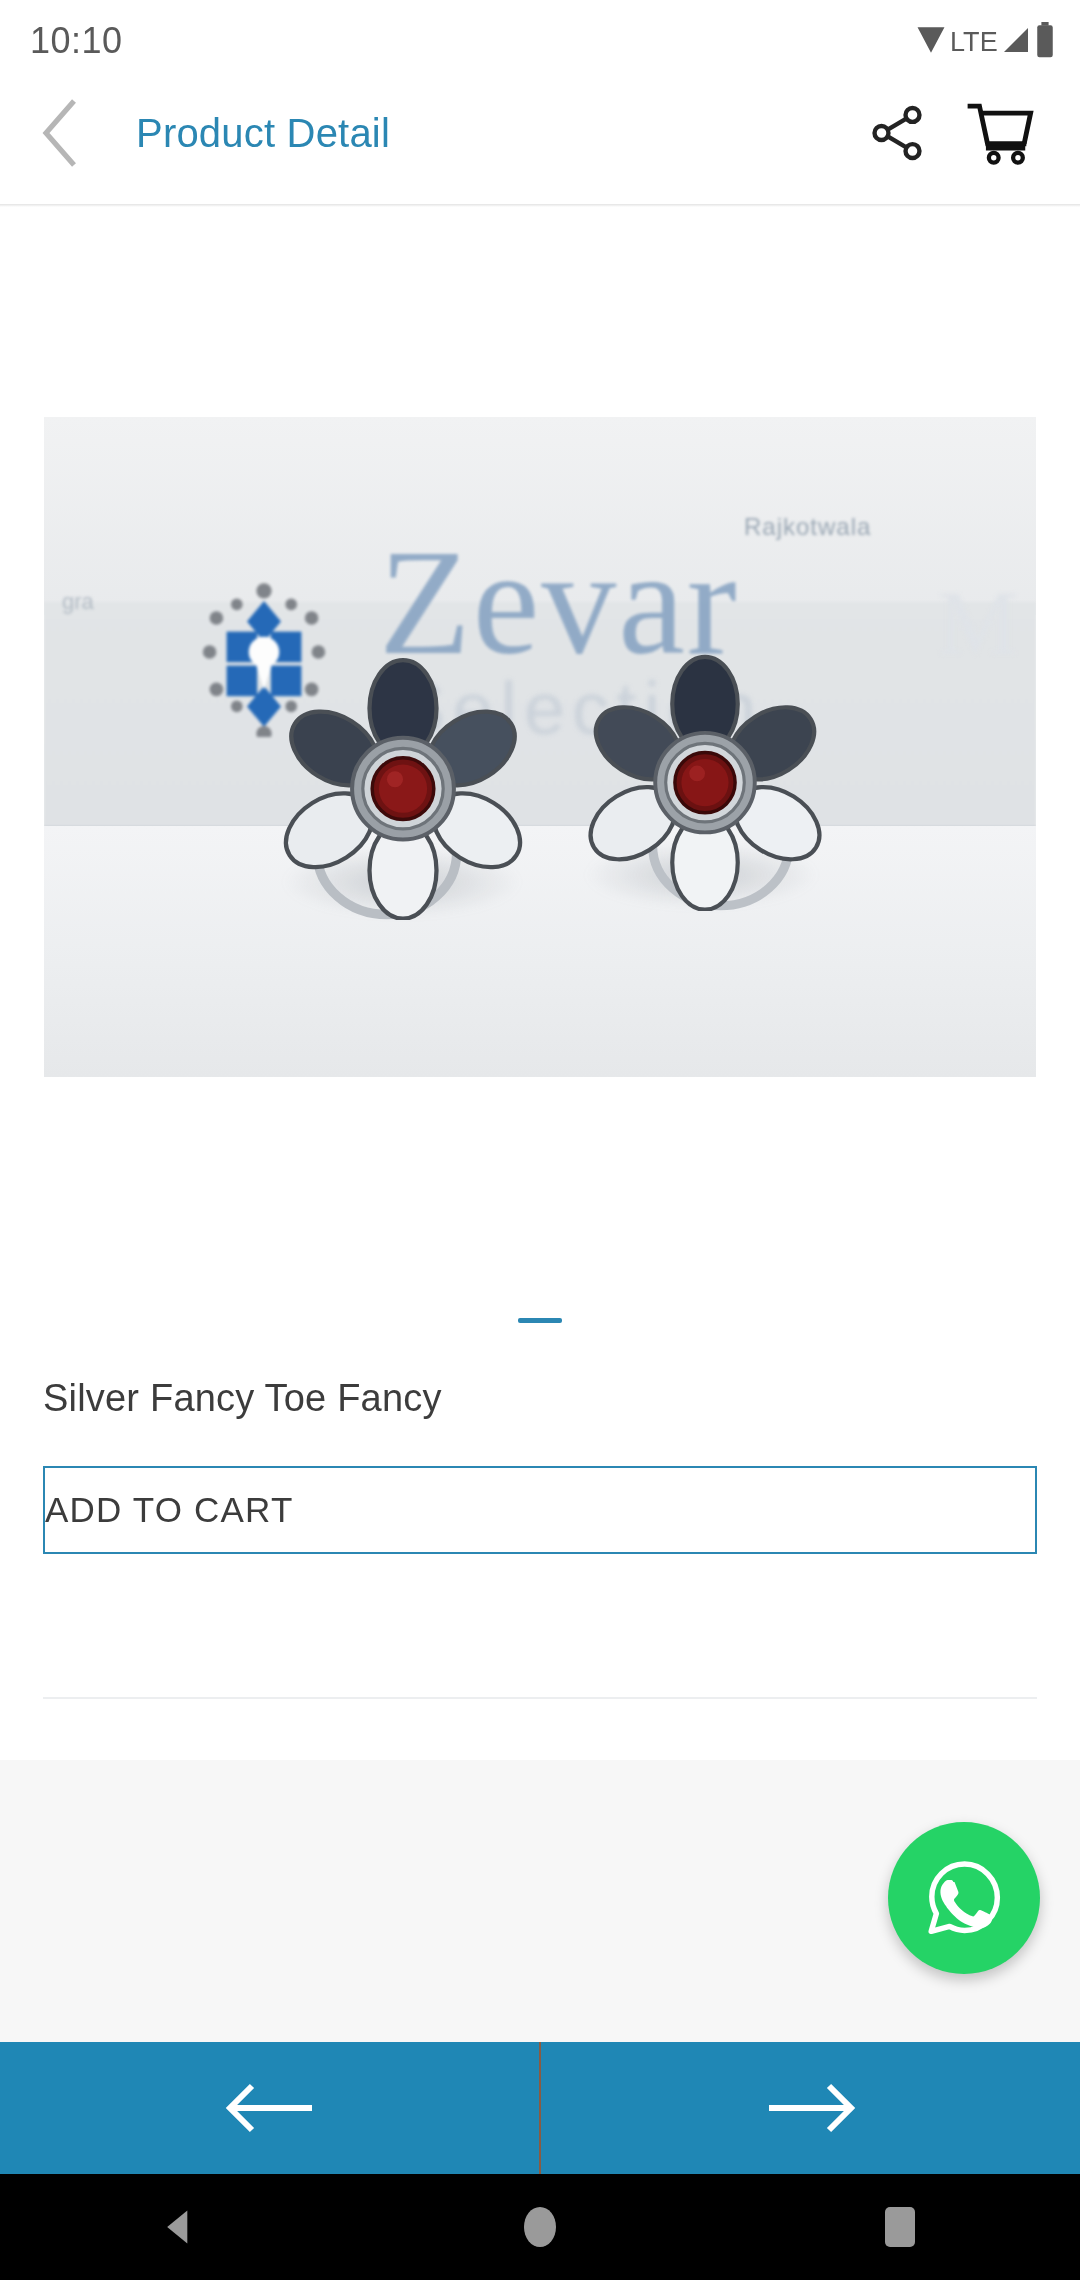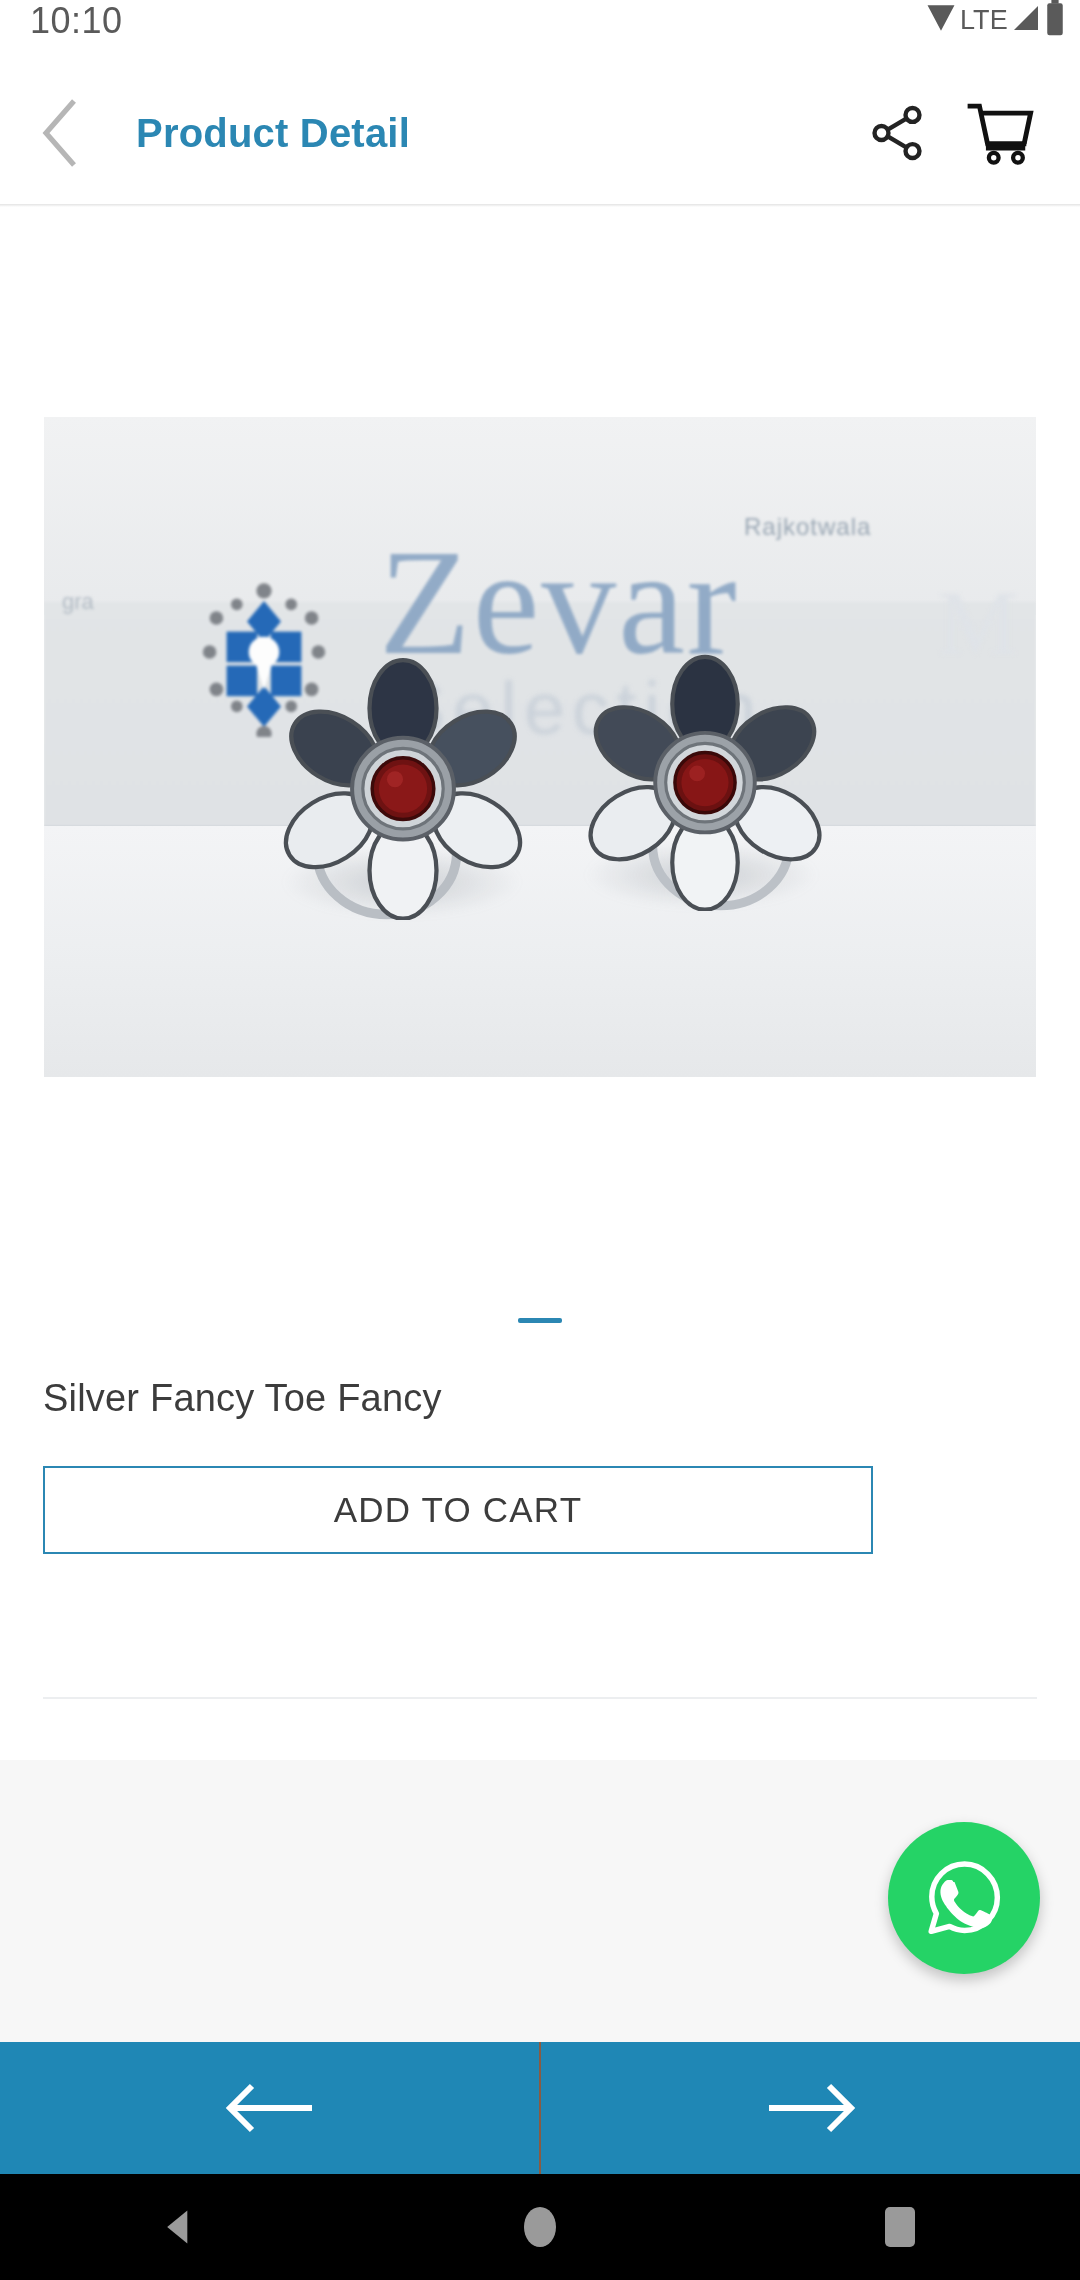--- a/index.html
+++ b/index.html
@@ -7,42 +7,42 @@
     width:1080px; height:2280px;
     background:#ffffff;
     font-family:"Liberation Sans", sans-serif;
     overflow:hidden;
   }
   #app { position:relative; width:1080px; height:2280px; background:#ffffff; }
 
   
   .statusbar {
     position:absolute; top:0; left:0; width:1080px; height:62px;
-    display:flex; align-items:flex-start; justify-content:space-between;
-    padding:0 14px 0 30px; background:#ffffff;
+    display:flex; align-items:flex-end; justify-content:space-between;
+    padding:0 24px 0 30px; background:#ffffff;
   }
   .status-clock { font-size:36px; color:#5a5a5a; letter-spacing:0.5px; }
   .status-right { display:flex; align-items:center; gap:2px; }
   .status-lte { font-size:27px; color:#5a5a5a; letter-spacing:0.2px; }
   .ico { display:block; }
 
   
   .appbar {
     position:absolute; top:62px; left:0; width:1080px; height:142px;
     background:#ffffff; display:flex; align-items:center;
   }
   .appbar-shadow {
     position:absolute; top:204px; left:0; width:1080px; height:3px;
     background:linear-gradient(to bottom, rgba(0,0,0,.11), rgba(0,0,0,0));
   }
   .back-btn {
     width:120px; height:142px; display:flex; align-items:center; justify-content:center;
   }
   .appbar-title {
-    font-size:40px; font-weight:bold; color:#2b87b3; letter-spacing:0.2px;
+    font-size:40px; font-weight:normal; color:#2b87b3; letter-spacing:0.2px;
     margin-left:16px; flex:1;
   }
   .appbar-actions { display:flex; align-items:center; gap:26px; padding-right:40px; }
   .act-btn { width:78px; height:78px; display:flex; align-items:center; justify-content:center; }
 
   
   .hero-wrap {
     position:absolute; top:207px; left:0; width:1080px; height:1080px;
     background:#ffffff; display:flex; align-items:center; justify-content:center;
   }
@@ -103,23 +103,23 @@
   .pager-dash { width:44px; height:5px; background:#2b87b3; border-radius:2px; }
 
   
   .product-name {
     position:absolute; top:1377px; left:43px;
     font-size:38px; color:#3c3c3c; letter-spacing:0.2px;
   }
 
   
   .cart-btn {
-    position:absolute; top:1466px; left:43px; width:830px; height:88px;
+    position:absolute; top:1466px; left:43px; width:994px; height:88px;
     border:2px solid #2b87b3; background:#ffffff;
-    display:flex; align-items:center; justify-content:center;
+    display:flex; align-items:center; justify-content:flex-start;
   }
   .cart-btn-label {
     font-size:35px; color:#3c3c3c; letter-spacing:1.2px; font-weight:500;
   }
   .hr-divider {
     position:absolute; top:1697px; left:43px; width:994px; height:2px; background:#eceef0;
   }
 
   
   .gray-panel {

